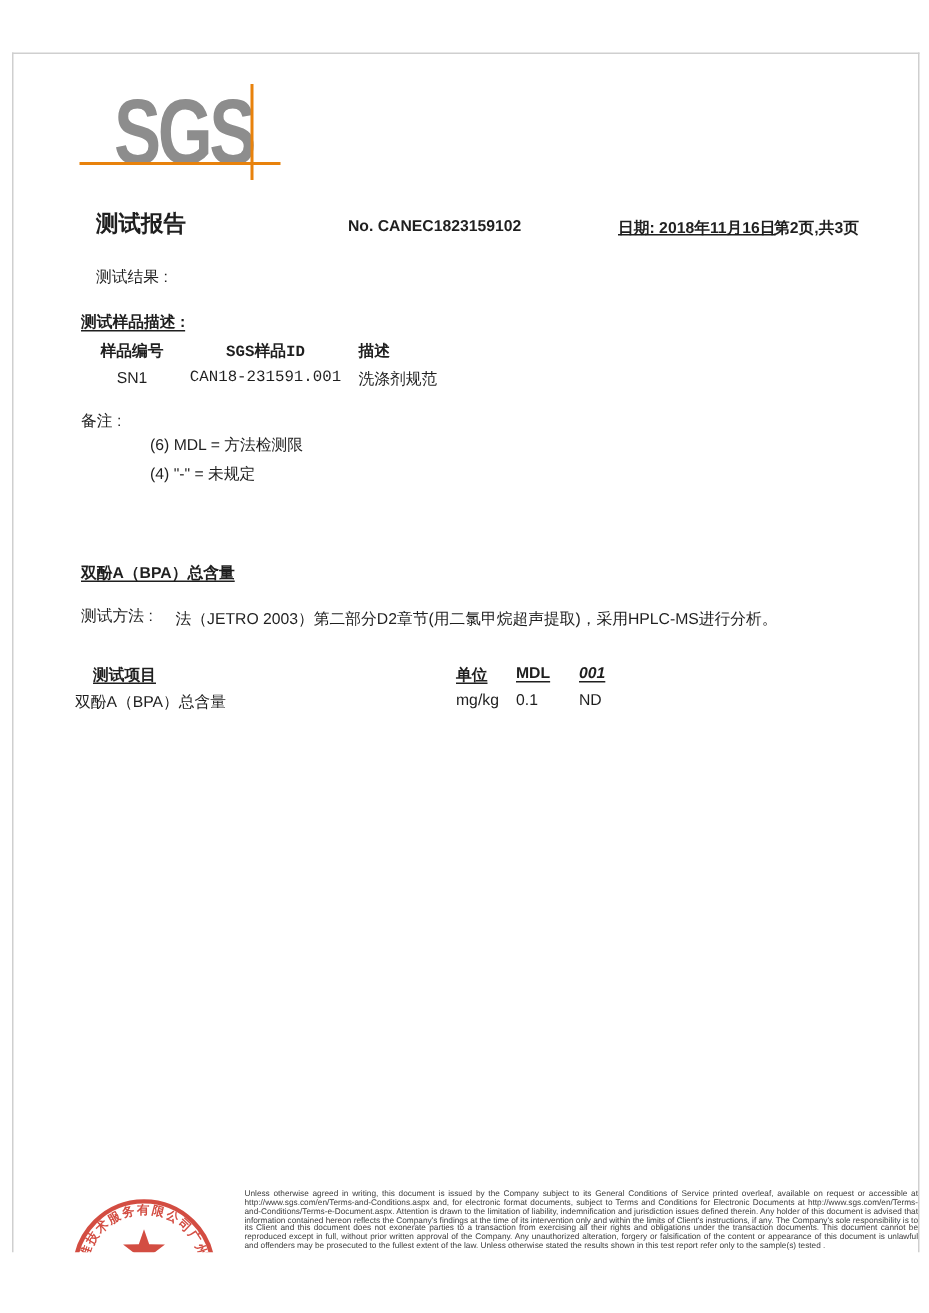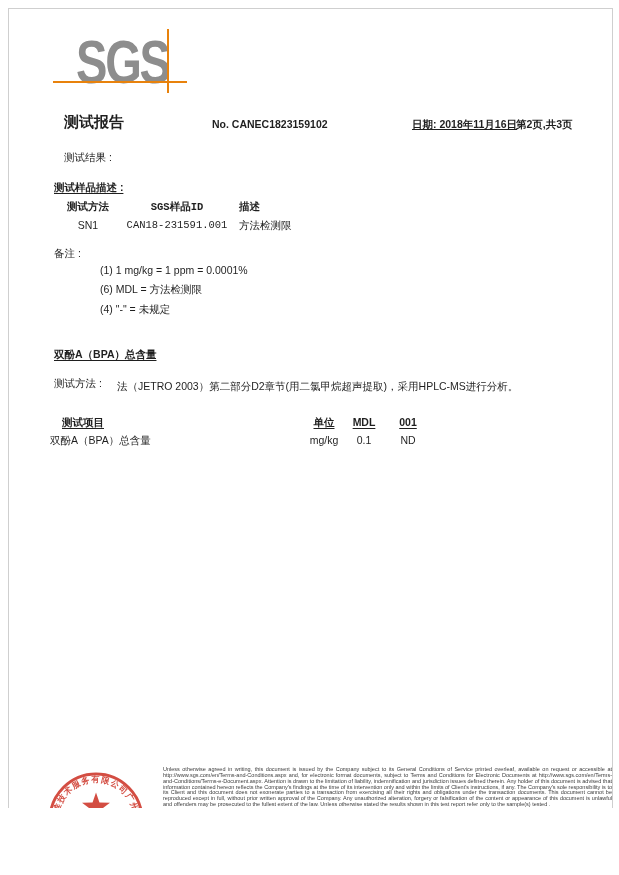--- a/index.html
+++ b/index.html
@@ -1,18 +1,18 @@
 <!DOCTYPE html>
 <html><head>
 <meta charset="utf-8">
 <style>
   html,body{margin:0;padding:0;background:#ffffff;}
   .page{
     position:relative;width:619px;height:808px;background:#ffffff;overflow:hidden;
-    font-family:"Liberation Sans","DejaVu Sans",sans-serif;color:#1f1f1f;
+    font-family:"Liberation Sans","DejaVu Sans",sans-serif;color:#1f1f1f;margin-top:27px;
   }
   .abs{position:absolute;}
   .page-border{position:absolute;left:8px;top:8px;width:603px;height:875px;
     border:1px solid #cfcfcf;border-bottom:none;pointer-events:none;}
   .logo-text{position:absolute;left:76px;top:31px;font-size:62px;font-weight:700;
     color:#8d8d8d;letter-spacing:-3px;line-height:1;transform:scaleX(0.76);transform-origin:left top;}
   .orange-h{position:absolute;left:53px;top:81px;width:134px;height:2px;background:#e8820c;}
   .orange-v{position:absolute;left:167px;top:29px;width:2px;height:64px;background:#e8820c;}
   .doc-title{position:absolute;left:64px;top:113px;font-size:15px;font-weight:700;}
   .hdr{position:absolute;top:118px;font-size:10.5px;font-weight:700;}
@@ -21,22 +21,22 @@
   .bold{font-weight:700;}
   .sample-table{position:absolute;left:55px;top:200px;font-size:10.5px;}
   .st-row{display:flex;}
   .st-c1{width:66px;text-align:center;}
   .st-c2{width:112px;text-align:center;font-family:Liberation Mono, monospace;}
   .st-c3{padding-left:6px;text-align:right;}
   .st-head{font-weight:700;margin-bottom:5px;}
   .notes{position:absolute;left:100px;top:261px;font-size:10.5px;line-height:19.3px;}
   .method-lines{position:absolute;left:117px;top:377px;font-size:10.5px;line-height:19.5px;}
   .rt{position:absolute;font-size:10.5px;}
-  .rt.center{text-align:center;}
-  .italic{}
+  .rt.center{}
+  .italic{font-style:italic;}
   .stamp{position:absolute;left:47px;top:771px;width:98px;height:98px;opacity:0.9;z-index:3;}
   .company-gray{position:absolute;left:33px;font-size:5.6px;color:#9a9a9a;z-index:1;white-space:nowrap;}
   .legal{position:absolute;left:163px;top:767px;width:449px;font-size:5.5px;line-height:5.85px;
     color:#3c3c3c;text-align:justify;}
   .attention{position:absolute;left:163px;top:826px;width:449px;font-size:5.5px;line-height:6.2px;
     color:#e87722;font-weight:700;}
   .attention .email{text-decoration:underline;}
   .addr-sep{position:absolute;left:167px;top:838px;width:1.5px;height:37px;background:#e87722;}
   .addr1{position:absolute;left:172px;top:841px;width:440px;font-size:5.3px;color:#222;
     white-space:nowrap;display:flex;gap:8px;}
@@ -49,43 +49,42 @@
 <body>
 
 <div class="page">
   <div class="page-border"></div>
 
   <div class="logo-text">SGS</div>
   <div class="orange-h"></div>
   <div class="orange-v"></div>
 
   <div class="doc-title">测试报告</div>
-  <div class="hdr" style="left:212px;text-align:center;">No. CANEC1823159102</div>
+  <div class="hdr" style="left:232px;text-align:center;">No. CANEC1823159102</div>
   <div class="hdr" style="left:412px;text-decoration:underline;">日期: 2018年11月16日</div>
   <div class="hdr" style="left:516px;">第2页,共3页</div>
 
   <div class="abs body-txt" style="left:64px;top:151px;text-align:center;">测试结果 :</div>
 
   <div class="abs body-txt bold u" style="left:54px;top:181px;">测试样品描述 :</div>
   <div class="sample-table">
     <div class="st-row st-head">
-      <span class="st-c1">测试方法</span>
+      <span class="st-c1">样品编号</span>
       <span class="st-c2">SGS样品ID</span>
       <span class="st-c3">描述</span>
     </div>
     <div class="st-row">
       <span class="st-c1">SN1</span>
       <span class="st-c2">CAN18-231591.001</span>
-      <span class="st-c3">方法检测限</span>
+      <span class="st-c3">洗涤剂规范</span>
     </div>
   </div>
 
   <div class="abs body-txt" style="left:54px;top:247px;">备注 :</div>
   <div class="notes">
-    <div>(1) 1 mg/kg = 1 ppm = 0.0001%</div>
     <div>(6) MDL = 方法检测限</div>
     <div>(4) "-" = 未规定</div>
   </div>
 
   <div class="abs body-txt bold u" style="left:54px;top:348px;">双酚A（BPA）总含量</div>
   <div class="abs body-txt" style="left:54px;top:377px;">测试方法 :</div>
   <div class="method-lines">
     <div>法（JETRO 2003）第二部分D2章节(用二氯甲烷超声提取)，采用HPLC-MS进行分析。</div>
   </div>
 

